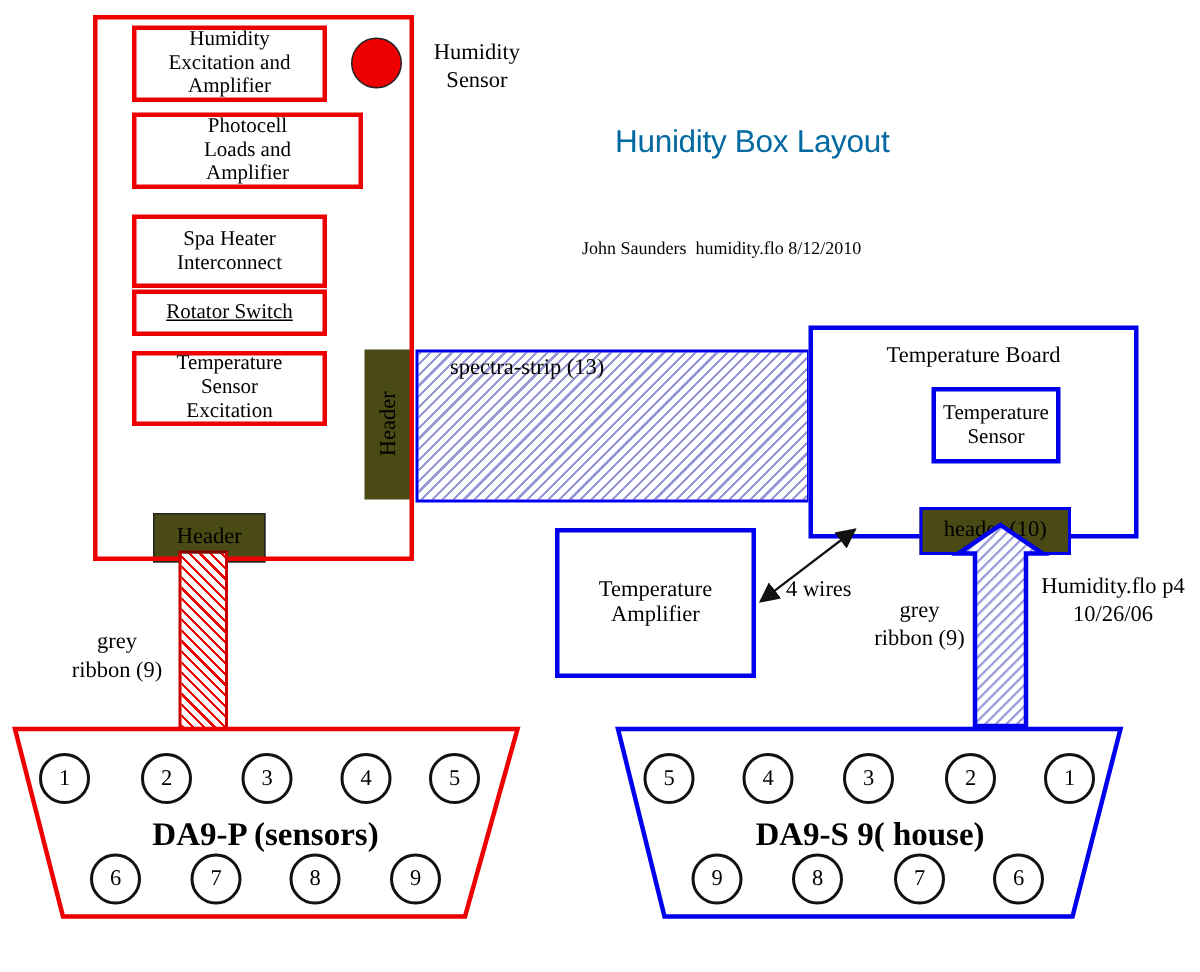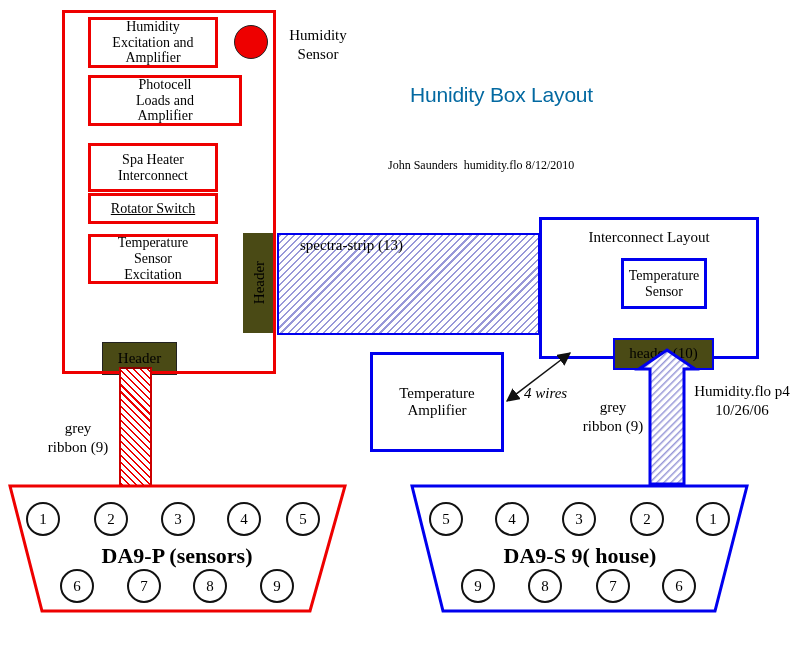--- a/index.html
+++ b/index.html
@@ -48,29 +48,29 @@
 Excitation</div>
 
   <div class="abs" style="left:234px;top:25px;width:34px;height:34px;border-radius:50%;background:#ee0000;border:1px solid #222;box-sizing:border-box;z-index:3;"></div>
   <div class="lbl serif15" style="left:278px;top:26px;width:80px;z-index:3;">Humidity
 Sensor</div>
 
   <div class="lbl title" style="left:410px;top:82px;text-align:right;color:#0369a1;">Hunidity Box Layout</div>
   <div class="lbl serif15" style="left:388px;top:158px;text-align:left;white-space:pre;font-size:12px;">John Saunders  humidity.flo 8/12/2010</div>
 
   <div class="abs blue-border" style="left:539px;top:217px;width:214px;height:136px;z-index:1;"></div>
-  <div class="lbl serif15" style="left:559px;top:228px;width:180px;z-index:2;">Interconnect Layout</div>
+  <div class="lbl serif15" style="left:559px;top:228px;width:180px;z-index:2;">Temperature Board</div>
   <div class="box blue-border serif14" style="left:621px;top:258px;width:86px;height:51px;z-index:2;">Temperature
 Sensor</div>
   <div class="box olive serif15" style="left:613px;top:338px;width:101px;height:32px;border:2px solid #0000ee;z-index:3;color:#000;">header (10)</div>
 
   <div class="box blue-border serif15" style="left:370px;top:352px;width:134px;height:100px;z-index:2;">Temperature
 Amplifier</div>
 
-  <div class="lbl serif15" style="left:524px;top:384px;text-align:left;font-style:italic;">4 wires</div>
+  <div class="lbl serif15" style="left:524px;top:384px;text-align:left;">4 wires</div>
   <div class="lbl serif15" style="left:573px;top:398px;width:80px;">grey
 ribbon (9)</div>
   <div class="lbl serif15" style="left:690px;top:382px;width:104px;">Humidity.flo p4
 10/26/06</div>
   <div class="lbl serif15" style="left:38px;top:419px;width:80px;">grey
 ribbon (9)</div>
 
   <div class="box olive serif15" style="left:102px;top:342px;width:75px;height:33px;border:1px solid #222;z-index:1;color:#000;">Header</div>
   <div class="abs hatch-red" style="left:119px;top:367px;width:33px;height:118px;border-left:2px solid #cc0000;border-right:2px solid #cc0000;border-top:2px solid #880000;box-sizing:border-box;z-index:3;"></div>
 

